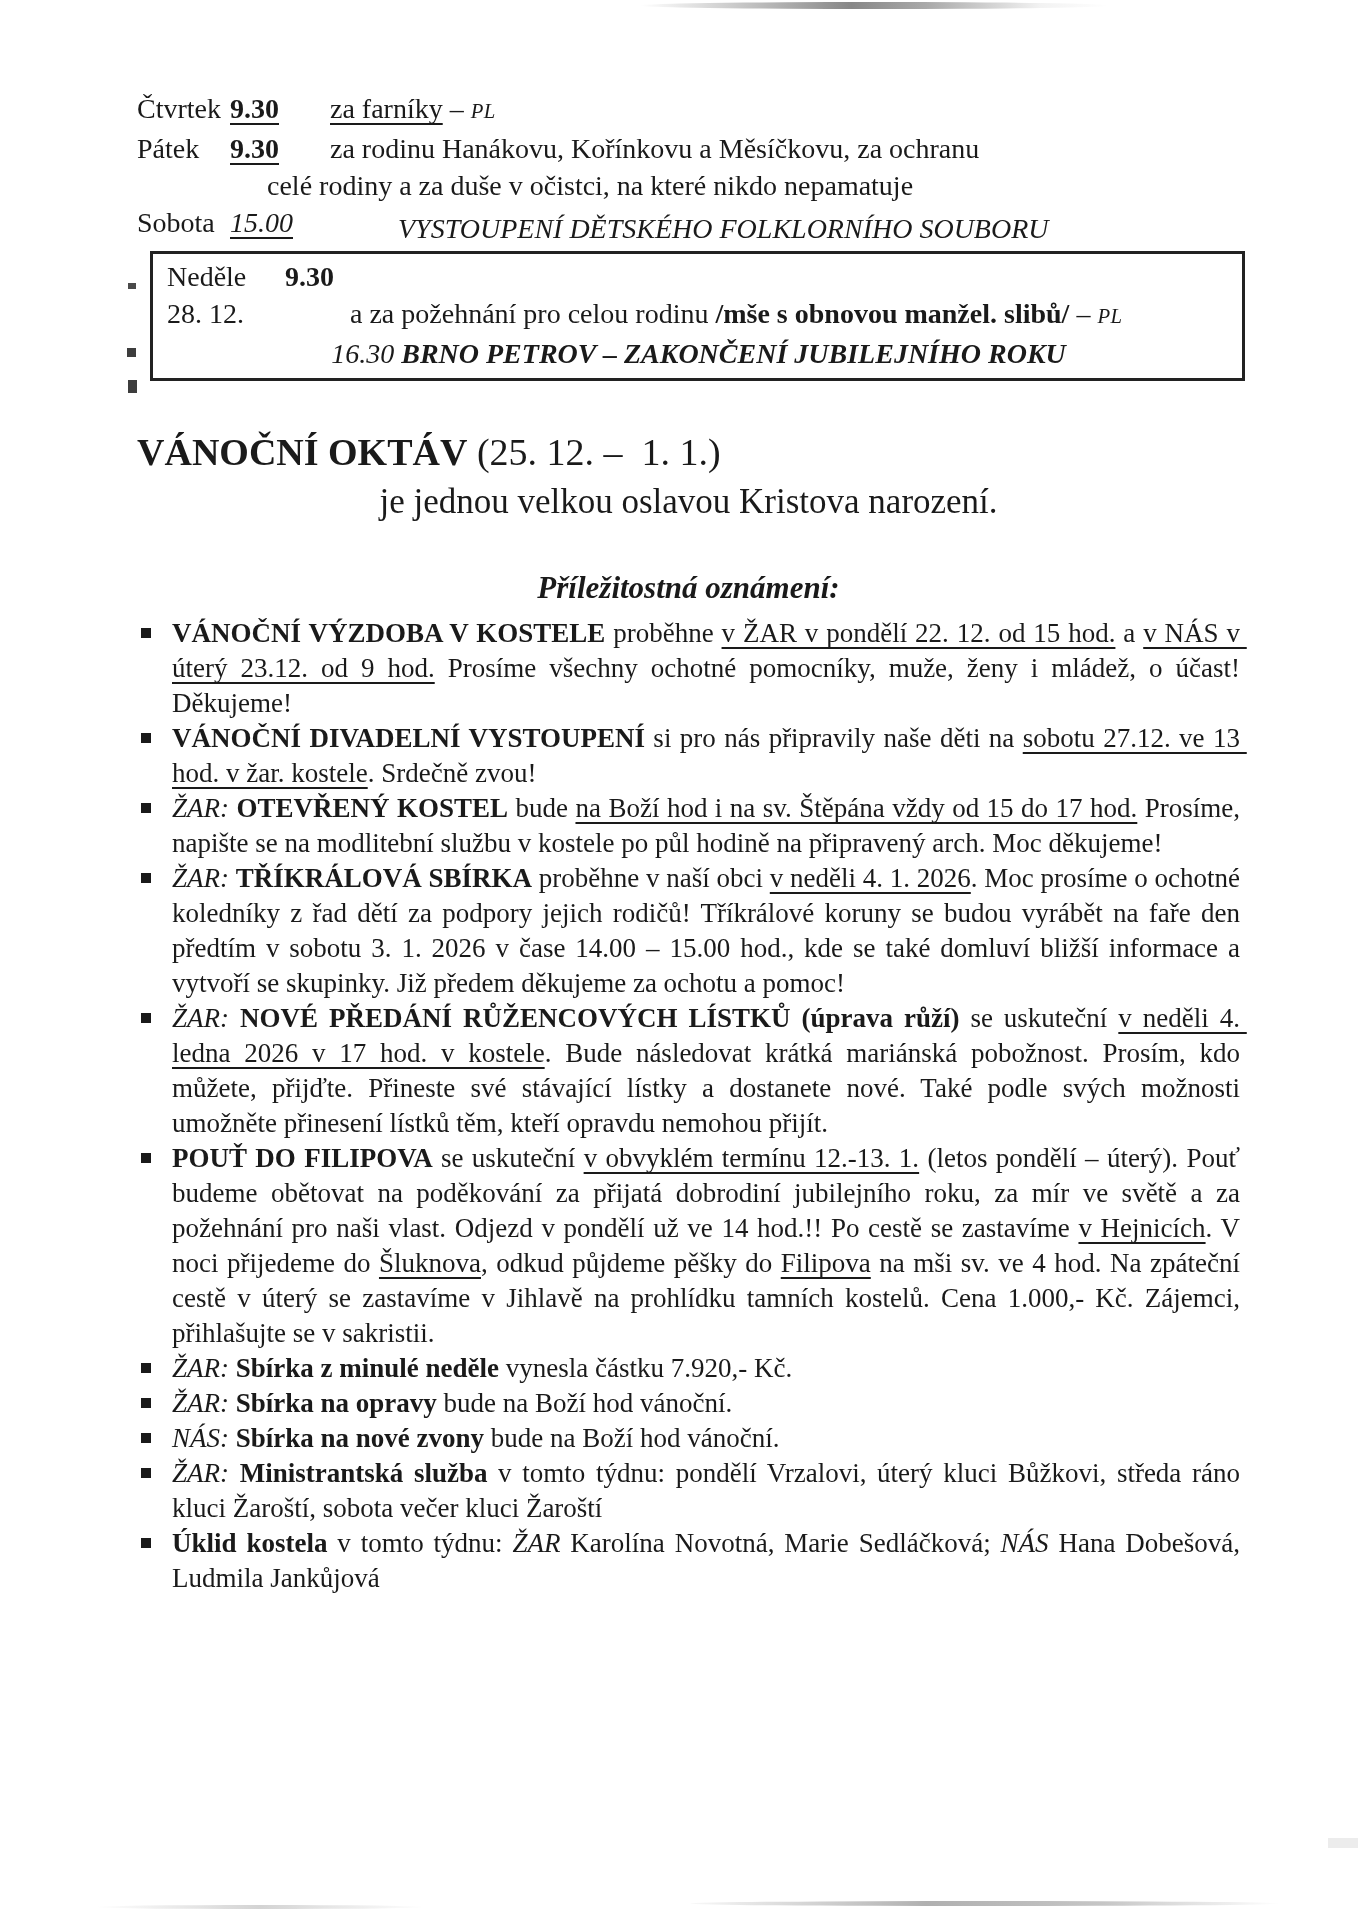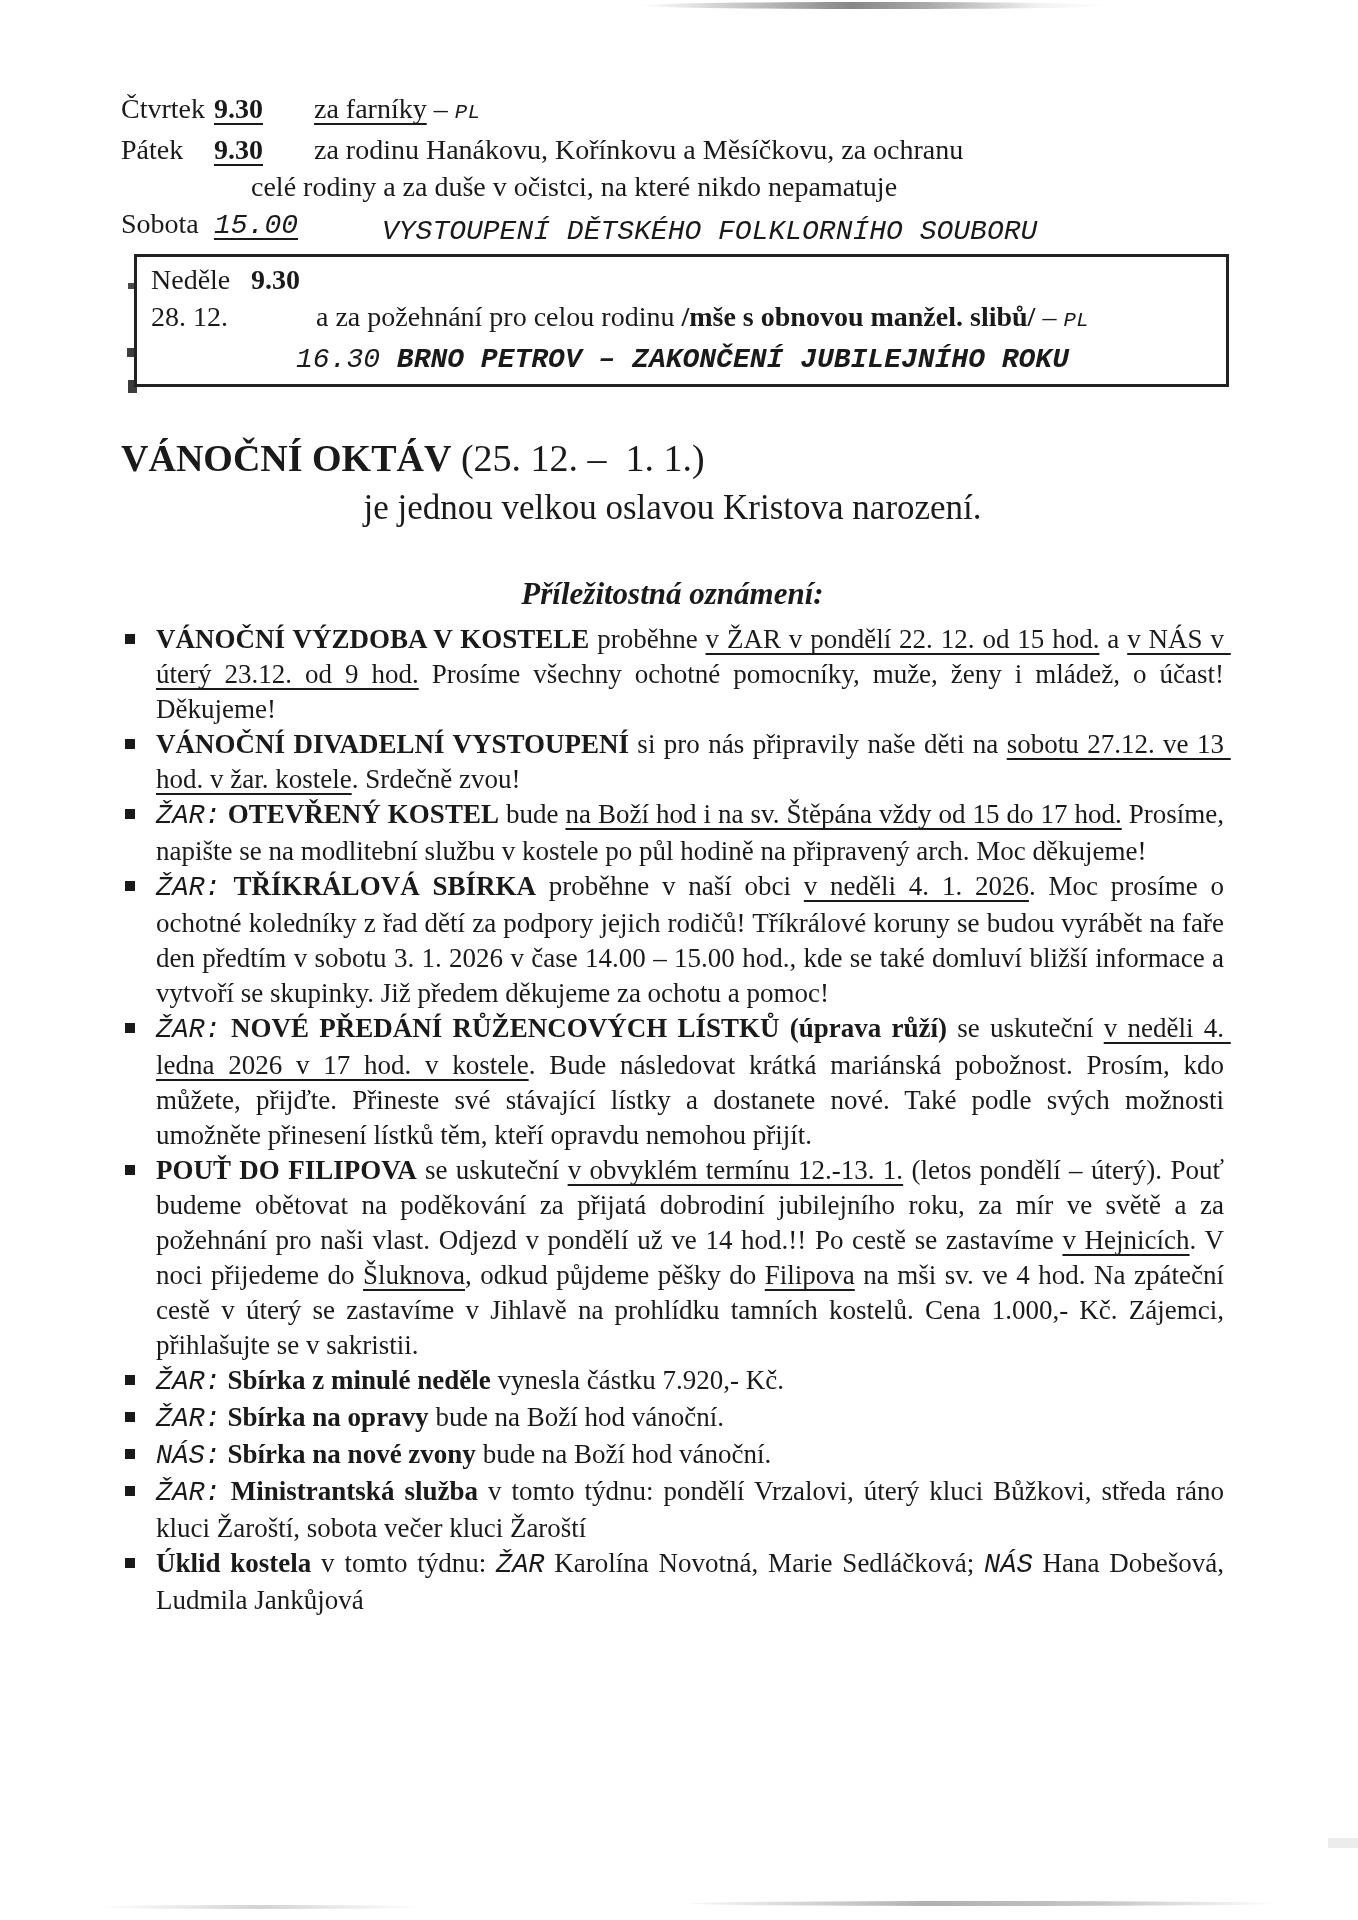--- a/index.html
+++ b/index.html
@@ -1,36 +1,36 @@
 <!DOCTYPE html>
 <html lang="cs"><head>
 <meta charset="utf-8">
 <style>
   html,body{margin:0;padding:0;background:#e8e8e8;}
   .page{position:relative;width:1358px;height:1920px;background:#ffffff;overflow:hidden;
         font-family:"Liberation Serif","DejaVu Serif",serif;color:#1a1a1a;}
-  .content{position:absolute;left:121px;top:90px;width:1103px;}
+  .content{position:absolute;left:137px;top:90px;width:1103px;}
 
   
   .seg{white-space:pre-wrap;}
   .b{font-weight:700;}
-  .i{font-style:italic;font-family:Liberation Mono, monospace;}
+  .i{font-style:italic;}
   .u{text-decoration:underline;text-decoration-thickness:2px;text-underline-offset:5px;text-decoration-skip-ink:none;}
   .sm{font-size:0.74em;letter-spacing:0.5px;}
 
   
   .schedule{font-size:28px;line-height:37px;}
   .sch-row{display:grid;grid-template-columns:93px 100px 1fr;}
   .sch-row.indent{display:block;padding-left:130px;}
   .sch-row .desc.tabbed{padding-left:68px;margin-top:6px;}
 
   
   .box{margin-top:4px;margin-left:13px;width:1063px;border:3px solid #222;
        padding:4px 12px 6px 14px;font-size:28px;line-height:37px;}
-  .box-row{display:grid;grid-template-columns:100px 138px 1fr;}
+  .box-row{display:grid;grid-template-columns:100px 138px 1fr;gap:18px;}
   .box-row .desc.span2{grid-column:2/4;padding-left:65px;}
   .box-center{text-align:center;font-size:28px;}
 
   
   .octave{margin:48px 0 0 0;text-align:left;font-size:38px;line-height:46px;font-weight:normal;}
   .octave-sub{text-align:center;font-size:35px;line-height:44px;margin-top:5px;}
   .ann-heading{margin:44px 0 0 0;text-align:center;font-size:31px;line-height:40px;
                font-weight:700;font-style:italic;}
 
   

